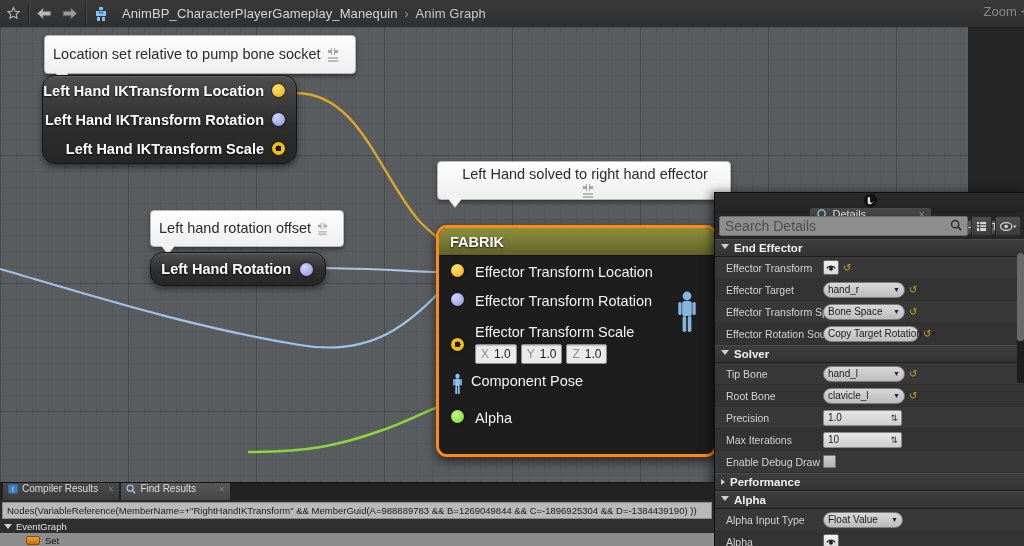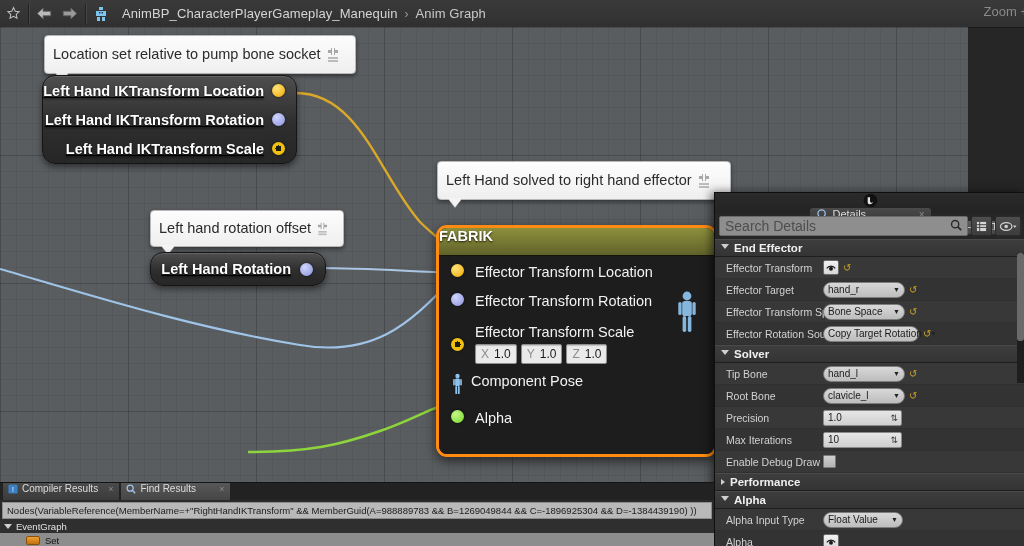--- a/index.html
+++ b/index.html
@@ -39,37 +39,37 @@
   .bubble .bicons{display:flex;flex-direction:column;align-items:center;margin-left:6px;opacity:.62;}
   .bubble .tail{position:absolute;bottom:-8px;left:10px;width:0;height:0;
           border-left:7px solid transparent;border-right:7px solid transparent;
           border-top:9px solid #f4f4f4;filter:drop-shadow(0 1px 0 #b8b8b8);}
 
   
   .vnode{position:absolute;border-radius:13px;
          background:linear-gradient(#4e4e4e,#2e2e2e 55%,#262626);
          border:1px solid #151515;
          box-shadow:inset 0 1px 0 rgba(255,255,255,.12),0 3px 6px rgba(0,0,0,.5);
-         display:flex;align-items:center;text-decoration:underline;}
+         display:flex;align-items:center;}
   .vnode .vlbl{color:#fff;font-size:14.5px;font-weight:bold;
          text-shadow:0 1px 2px rgba(0,0,0,.85);white-space:nowrap;}
   .vnode.green{background:linear-gradient(#5a6b4a,#3a4a30 55%,#2e3a26);}
 
   .pin{width:13px;height:13px;border-radius:50%;flex:0 0 auto;}
   .pin.loc{background:radial-gradient(circle at 35% 32%,#ffe27a,#f0a900);box-shadow:0 0 3px rgba(0,0,0,.6);}
   .pin.rot{background:radial-gradient(circle at 35% 32%,#cfd4ff,#8a92d8);box-shadow:0 0 3px rgba(0,0,0,.6);}
   .pin.scl{background:radial-gradient(circle at 50% 50%,#1c1c10 0 3px,#f0c010 3px);box-shadow:0 0 3px rgba(0,0,0,.6);}
   .pin.alpha{background:radial-gradient(circle at 35% 32%,#c6f58a,#74d926);box-shadow:0 0 3px rgba(0,0,0,.6);}
 
   
   .fabrik{position:absolute;left:436px;top:198px;width:275px;height:226px;
           border-radius:11px;border:3px solid #ff8c10;
           background:#1d1d1d;box-shadow:0 4px 12px rgba(0,0,0,.6);overflow:hidden;}
   .fabrik-hdr{height:27px;background:linear-gradient(#8d8f3c,#6e7030 70%,#5f6129);
-          border-bottom:1px solid #14140a;display:flex;align-items:flex-start;}
+          border-bottom:1px solid #14140a;display:flex;align-items:center;padding-left:11px;}
   .fabrik-hdr .t{color:#fff;font-size:14.5px;font-weight:bold;text-shadow:0 1px 2px rgba(0,0,0,.8);}
   .fabrik-body{position:relative;padding:8px 0 0 0;background:#1d1d1d;height:100%;}
   .frow{display:flex;height:29px;padding-left:12px;}
   .frow .flbl{color:#f2f2f2;font-size:14.5px;margin-left:11px;white-space:nowrap;}
   .vecbox{display:flex;gap:4px;}
   .vfield{display:flex;align-items:center;background:#eaeaea;border:1px solid #8e8e8e;
           border-radius:2px;height:18px;padding:0 5px;box-shadow:inset 0 1px 1px rgba(0,0,0,.18);}
   .vfield .ax{color:#8d8d8d;font-size:12px;margin-right:5px;}
   .vfield .vv{color:#1a1a1a;font-size:12px;}
   .manikin{position:absolute;right:16px;top:34px;opacity:.92;}
@@ -244,21 +244,21 @@
       <div class="tail"></div>
     </div>
 
     <div class="vnode" style="left:150px;top:225px;width:162px;height:32px;
          justify-content:flex-end;padding-right:12px;gap:9px;">
       <span class="vlbl">Left Hand Rotation</span>
       <span class="pin rot"></span>
     </div>
 
 
-    <div class="bubble" style="left:437px;top:134px;width:278px;height:28px;">
+    <div class="bubble" style="left:437px;top:134px;width:278px;height:28px;flex-direction:column;">
       <span class="btxt">Left Hand solved to right hand effector</span>
       <span class="bicons">
         <svg width="12" height="11" viewBox="0 0 12 11">
             <path d="M1 4h3V2h1v7H4V7H1zM11 4H8V2H7v7h1V7h3z" fill="#777"></path>
           </svg>
         <svg width="10" height="6" viewBox="0 0 10 6">
             <rect x="0" y="0" width="10" height="2" fill="#9a9a9a"></rect>
             <rect x="0" y="3" width="10" height="2" fill="#9a9a9a"></rect>
           </svg>
       </span>

